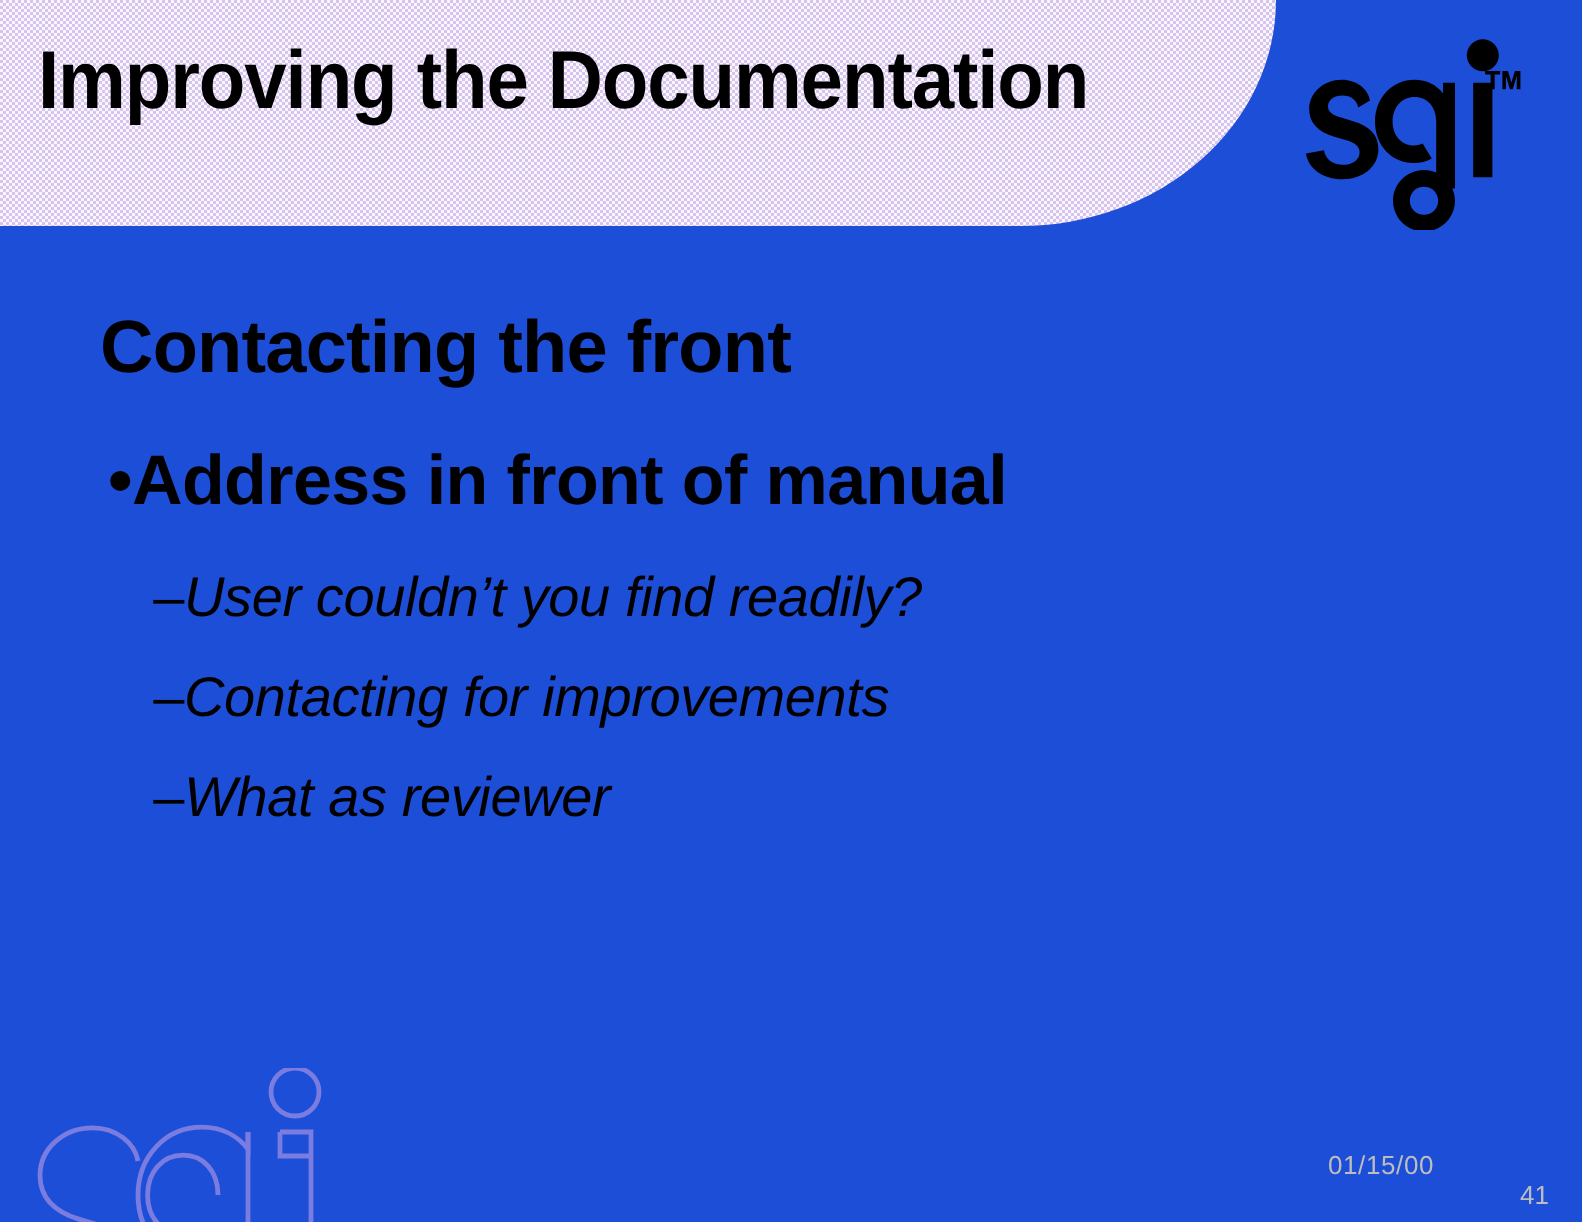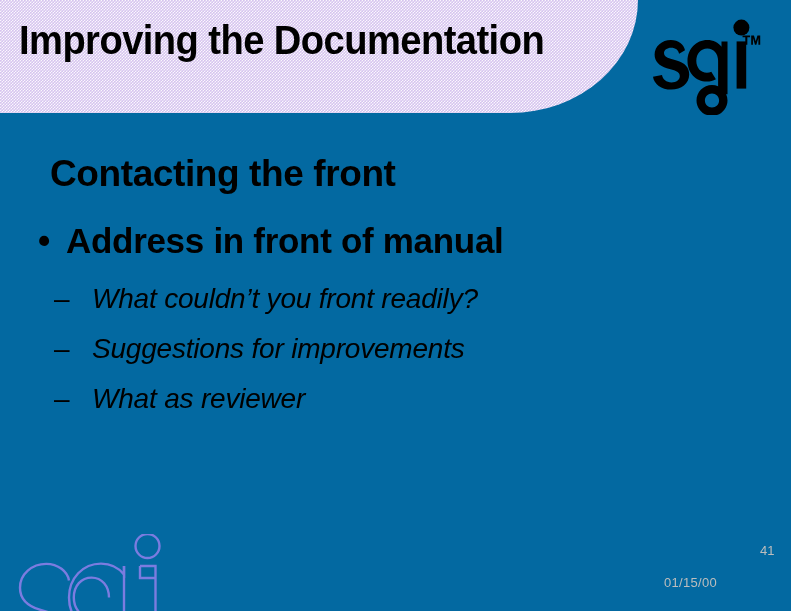--- a/index.html
+++ b/index.html
@@ -7,22 +7,23 @@
     padding: 0;
     background: #ffffff;
   }
   body {
     font-family: "Liberation Sans", sans-serif;
   }
   #slide {
     position: relative;
     width: 791px;
     height: 611px;
-    background: #0369a1;
+    background: #1d4ed8;
     overflow: hidden;
+    text-align: right;
   }
 
   
   #header-banner {
     position: absolute;
     left: 0;
     top: 0;
     width: 638px;
     height: 113px;
     background-color: #d6c4ef;
@@ -112,21 +113,21 @@
     left: 664px;
     top: 575px;
     font-size: 13px;
     color: #bdbdbd;
     letter-spacing: 0.3px;
     white-space: nowrap;
   }
   #footer-page {
     position: absolute;
     left: 760px;
-    top: 543px;
+    top: 590px;
     font-size: 13px;
     color: #bdbdbd;
     white-space: nowrap;
   }
 
   
   #watermark {
     position: absolute;
     left: 6px;
     top: 534px;
@@ -165,25 +166,25 @@
 
   <div id="content">
 
     <div id="content-heading">Contacting the front</div>
 
     <div class="bullet-l1">
       <span class="marker">•</span><span>Address in front of manual</span>
     </div>
 
     <div class="bullet-l2" id="sub-1">
-      <span class="marker">–</span><span>What couldn’t you front readily?</span>
+      <span class="marker">–</span><span>User couldn’t you find readily?</span>
     </div>
 
     <div class="bullet-l2" id="sub-2">
-      <span class="marker">–</span><span>Suggestions for improvements</span>
+      <span class="marker">–</span><span>Contacting for improvements</span>
     </div>
 
     <div class="bullet-l2" id="sub-3">
       <span class="marker">–</span><span>What as reviewer</span>
     </div>
 
   </div>
 
   <div id="watermark">
     <svg width="196" height="105" viewBox="0 0 196 105" xmlns="http://www.w3.org/2000/svg" aria-hidden="true">

